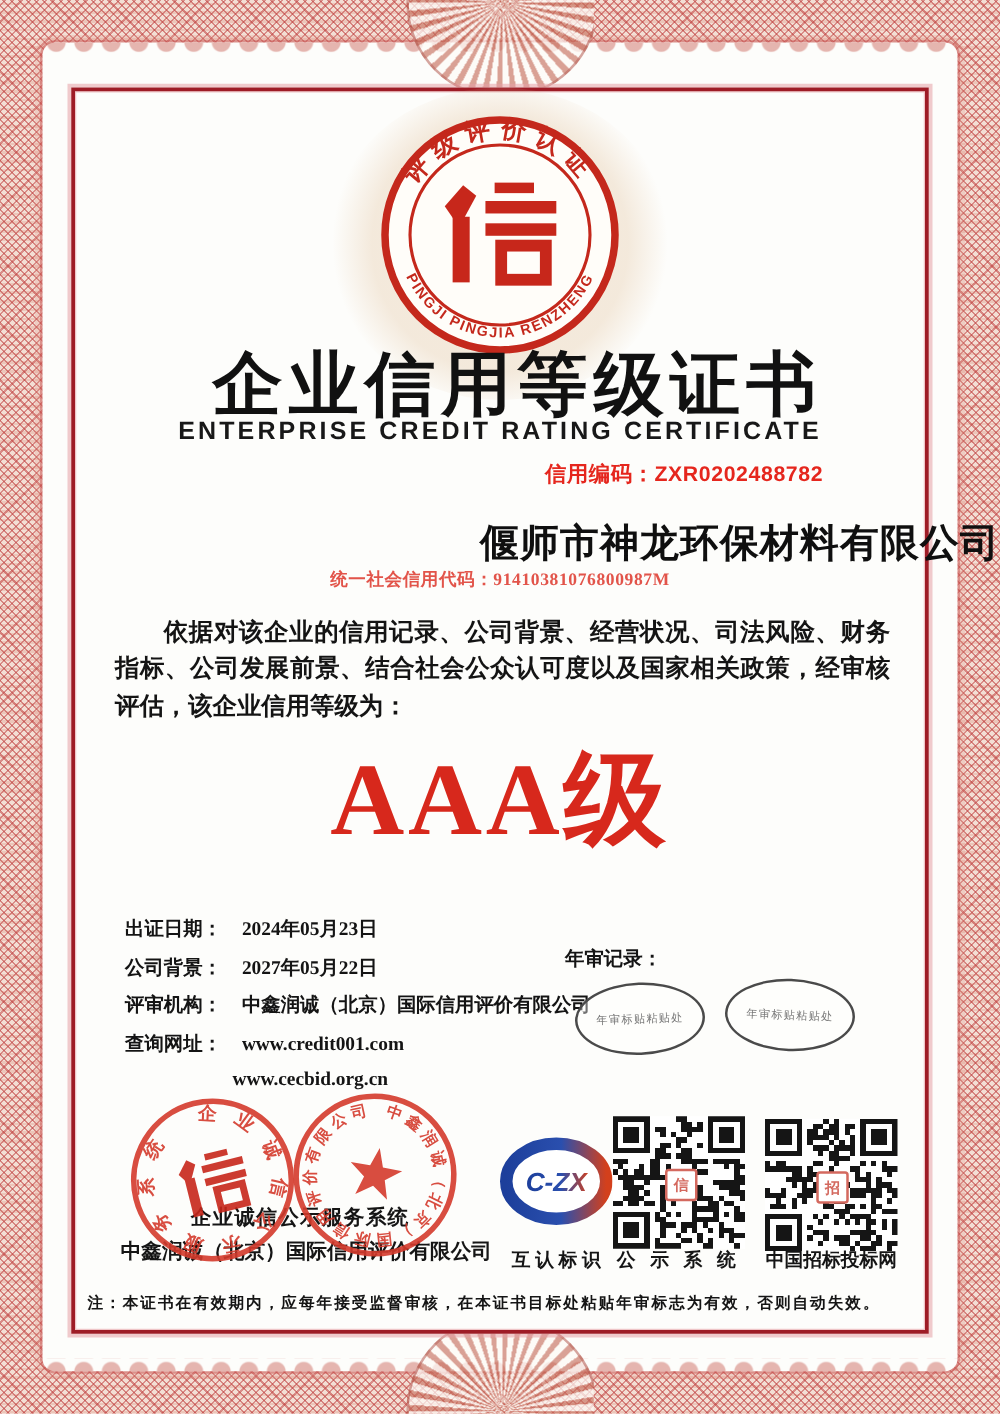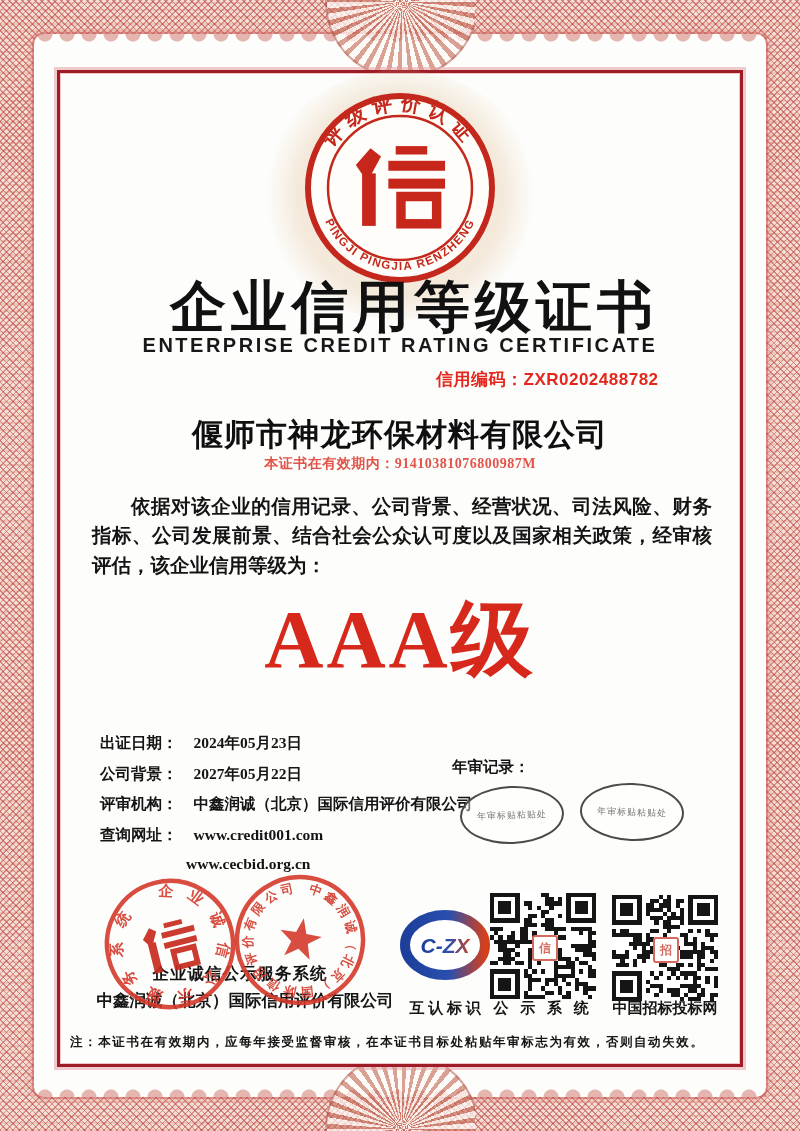--- a/index.html
+++ b/index.html
@@ -39,21 +39,21 @@
   .emblem{position:absolute;left:302px;top:90px;width:196px;height:196px;}
 
   
   .title{position:absolute;left:0;right:0;top:270px;text-align:center;
     font-size:56px;font-weight:900;letter-spacing:5px;color:#111;padding-left:28px;}
   .subtitle{position:absolute;left:0;right:0;top:334px;text-align:center;
     font-family:"Liberation Sans","DejaVu Sans",sans-serif;
     font-size:20px;font-weight:700;letter-spacing:2.5px;color:#181818;}
   .credit-code{position:absolute;left:436px;top:368px;font-size:17px;font-weight:700;
     color:#e5261d;letter-spacing:.5px;font-family:"Liberation Sans","DejaVu Sans",sans-serif;}
-  .company{position:absolute;left:0;right:0;top:414px;text-align:center;
+  .company{position:absolute;left:0;right:0;top:414px;text-align:right;
     font-size:31px;font-weight:900;letter-spacing:1px;color:#0f0f0f;}
   .uscc{position:absolute;left:0;right:0;top:455px;text-align:center;
     font-size:14px;font-weight:700;color:#e2544a;letter-spacing:.5px;}
 
   .para{position:absolute;left:92px;top:492px;width:620px;
     font-size:19.5px;font-weight:700;line-height:1.5;text-align:justify;text-indent:2em;color:#141414;}
   .rating{position:absolute;left:0;right:0;top:585px;text-align:center;
     font-size:82px;font-weight:900;color:#d7281c;letter-spacing:3px;}
 
   
@@ -147,21 +147,21 @@
   </svg>
 
   <div class="title">企业信用等级证书</div>
   <div class="subtitle">ENTERPRISE CREDIT RATING CERTIFICATE</div>
   <div class="credit-code">
     <span>信用编码：</span><span>ZXR0202488782</span>
   </div>
 
   <div class="company">偃师市神龙环保材料有限公司</div>
   <div class="uscc">
-    <span>本证书在有效期内：</span><span>91410381076800987M</span>
+    <span>统一社会信用代码：</span><span>91410381076800987M</span>
   </div>
 
   <div class="para">依据对该企业的信用记录、公司背景、经营状况、司法风险、财务指标、公司发展前景、结合社会公众认可度以及国家相关政策，经审核评估，该企业信用等级为：</div>
   <div class="rating">AAA级</div>
 
   <div class="details">
     <div class="row">
       <span class="lbl">出证日期：</span><span>2024年05月23日</span>
     </div>
     <div class="row">

